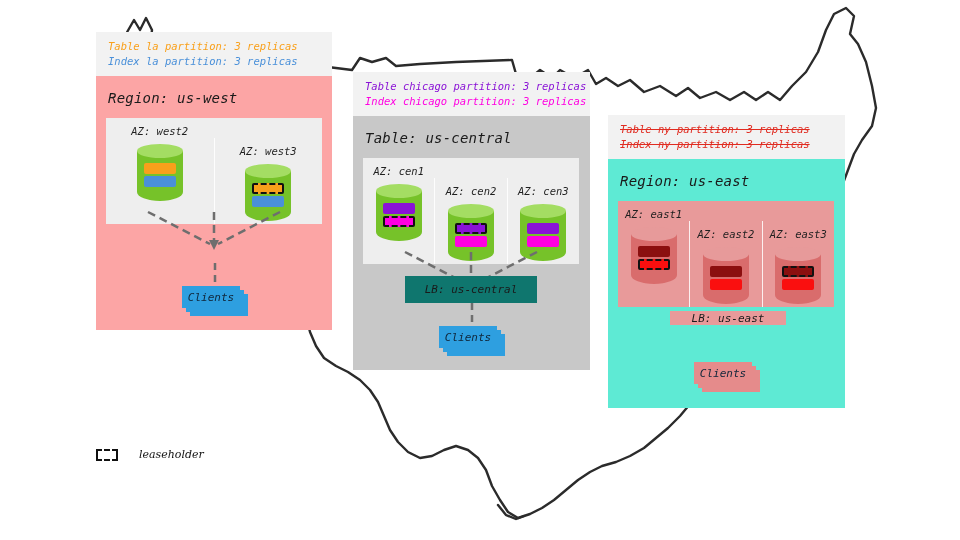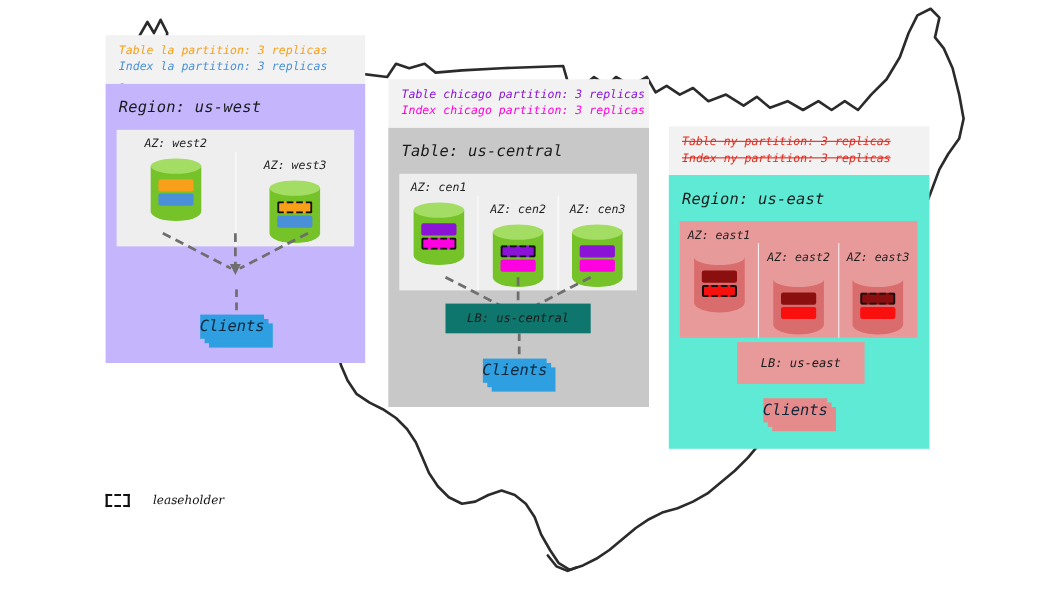--- a/index.html
+++ b/index.html
@@ -80,21 +80,21 @@
     position: absolute; z-index: 4;
     display: flex; align-items: center; justify-content: center;
     font-size: 11px; color: #1a1a1a;
     white-space: nowrap;
   }
   .clients-stack { position: absolute; z-index: 4; }
   .clients-stack .sheet { position: absolute; }
   .clients-stack .front {
     position: absolute; left: 0; top: 0;
     display: flex; align-items: center; justify-content: center;
-    font-size: 14px; color: #10263a; white-space: nowrap;
+    font-size: 11px; color: #10263a; white-space: nowrap;
   }
 
   
   #legend { position: absolute; z-index: 5; left: 96px; top: 448px;
             display: flex; align-items: center; gap: 21px; }
   #legend .swatch {
     width: 22px; height: 12px;
     border: 2px dashed #111111; background: transparent;
   }
   #legend .legend-text {
@@ -126,21 +126,21 @@
              L196 186 L186 180 L176 170 L170 156 L164 140 L156 126 L146 114 L134 104
              L122 94 L112 86 Z" fill="#ffffff" stroke="#2b2b2b" stroke-width="2.4" stroke-linejoin="round" stroke-linecap="round"></path>
     <path d="M498 505 L506 515 L516 519 L524 516" fill="none" stroke="#2b2b2b" stroke-width="2.4" stroke-linecap="round"></path>
   </svg>
 
   <div class="note-box" style="left:96px; top:32px; width:236px; height:44px;">
     <span class="note-line" style="color:#f9a01b;">Table la partition: 3 replicas</span>
     <span class="note-line" style="color:#4a90d9;">Index la partition: 3 replicas</span>
   </div>
 
-  <div class="region-panel" style="left:96px; top:76px; width:236px; height:254px; background:#c4b5fd;">
+  <div class="region-panel" style="left:96px; top:76px; width:236px; height:254px; background:#fca5a5;">
     <div class="region-title" style="left:12px; top:14px;">Region: us-west</div>
 
     <div class="az-strip" style="left:10px; top:42px; width:216px; height:106px; background:#eeeeee;">
       <div class="az-cell">
         <div class="az-label">AZ: west2</div>
         <div class="cyl">
           <div class="body" style="background:#76c229;"></div>
           <div class="top" style="background:#a4dd63;"></div>
           <div class="bar table-bar" style="background:#f9a01b;"></div>
           <div class="bar index-bar" style="background:#4a90d9;"></div>
@@ -271,21 +271,21 @@
         <div class="az-label">AZ: east3</div>
         <div class="cyl">
           <div class="body" style="background:#d96c6c;"></div>
           <div class="top" style="background:#e79a9a;"></div>
           <div class="bar table-bar lease" style="background:#8b0f0f;"></div>
           <div class="bar index-bar" style="background:#fa0f0f;"></div>
         </div>
       </div>
     </div>
 
-    <div class="lb-box" style="left:62px; top:152px; width:116px; height:38px; background:#e89a9a;">
+    <div class="lb-box" style="left:62px; top:152px; width:116px; height:14px; background:#e89a9a;">
       <span>LB: us-east</span>
     </div>
 
     <div class="clients-stack" style="left:86px; top:203px; width:68px; height:30px;">
       <div class="sheet" style="left:8px; top:8px; width:58px; height:22px; background:#e58b8b;"></div>
       <div class="sheet" style="left:4px; top:4px; width:58px; height:22px; background:#e58b8b;"></div>
       <div class="front" style="width:58px; height:22px; background:#e58b8b;">
         <span>Clients</span>
       </div>
     </div>

